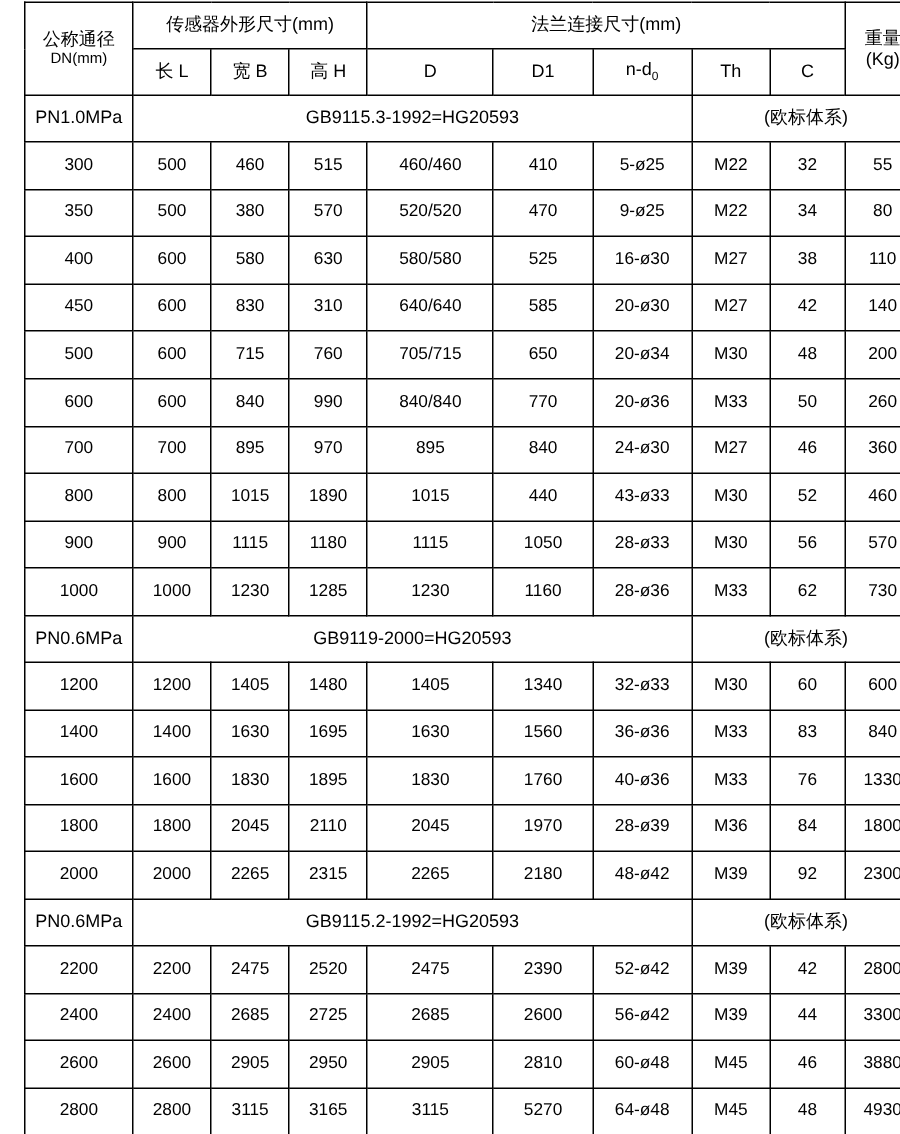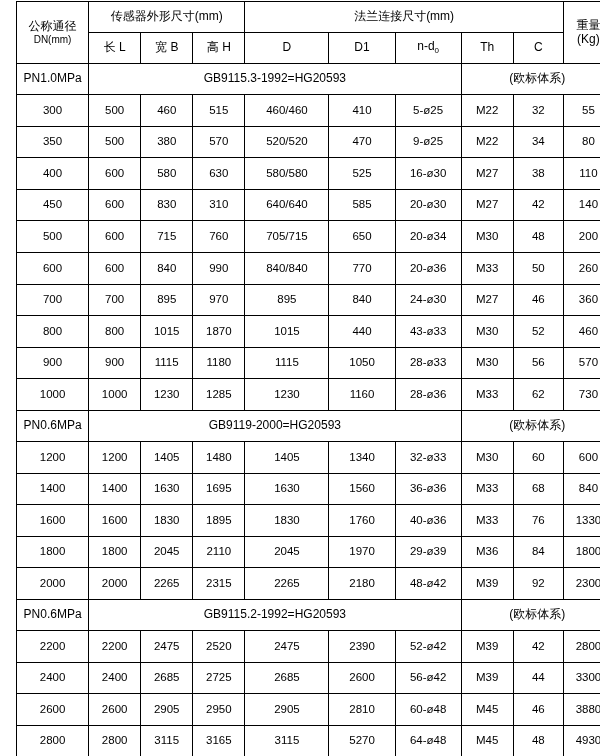--- a/index.html
+++ b/index.html
@@ -204,21 +204,21 @@
           <td>840</td>
           <td>24-ø30</td>
           <td>M27</td>
           <td>46</td>
           <td>360</td>
         </tr>
         <tr class="data">
           <td>800</td>
           <td>800</td>
           <td>1015</td>
-          <td>1870</td>
+          <td>1890</td>
           <td>1015</td>
           <td>440</td>
           <td>43-ø33</td>
           <td>M30</td>
           <td>52</td>
           <td>460</td>
         </tr>
         <tr class="data">
           <td>900</td>
           <td>900</td>
@@ -262,21 +262,21 @@
         </tr>
         <tr class="data">
           <td>1400</td>
           <td>1400</td>
           <td>1630</td>
           <td>1695</td>
           <td>1630</td>
           <td>1560</td>
           <td>36-ø36</td>
           <td>M33</td>
-          <td>68</td>
+          <td>83</td>
           <td>840</td>
         </tr>
         <tr class="data">
           <td>1600</td>
           <td>1600</td>
           <td>1830</td>
           <td>1895</td>
           <td>1830</td>
           <td>1760</td>
           <td>40-ø36</td>
@@ -284,21 +284,21 @@
           <td>76</td>
           <td>1330</td>
         </tr>
         <tr class="data">
           <td>1800</td>
           <td>1800</td>
           <td>2045</td>
           <td>2110</td>
           <td>2045</td>
           <td>1970</td>
-          <td>29-ø39</td>
+          <td>28-ø39</td>
           <td>M36</td>
           <td>84</td>
           <td>1800</td>
         </tr>
         <tr class="data">
           <td>2000</td>
           <td>2000</td>
           <td>2265</td>
           <td>2315</td>
           <td>2265</td>

